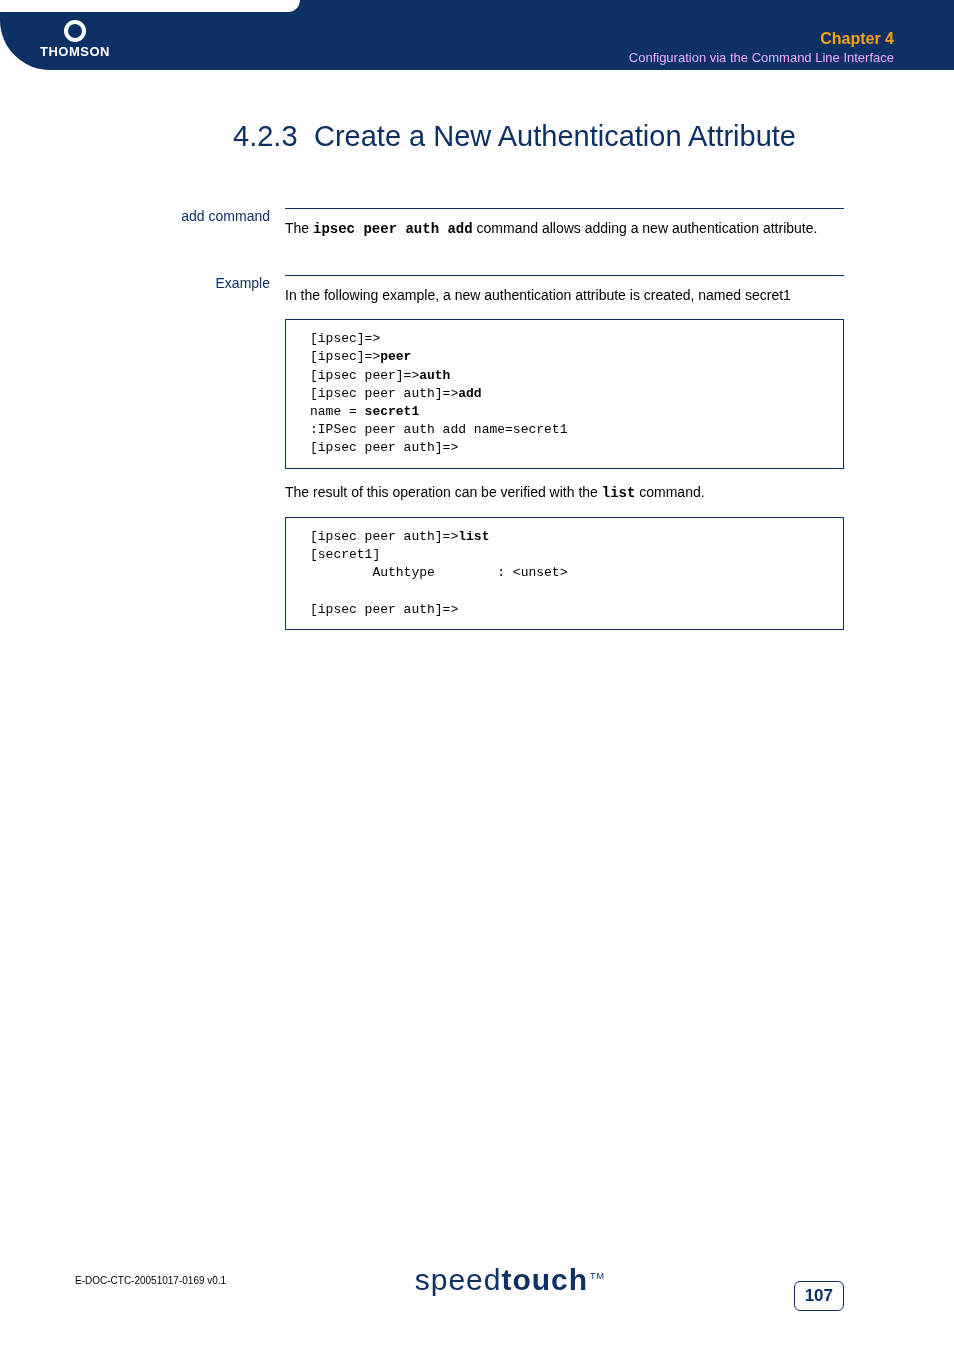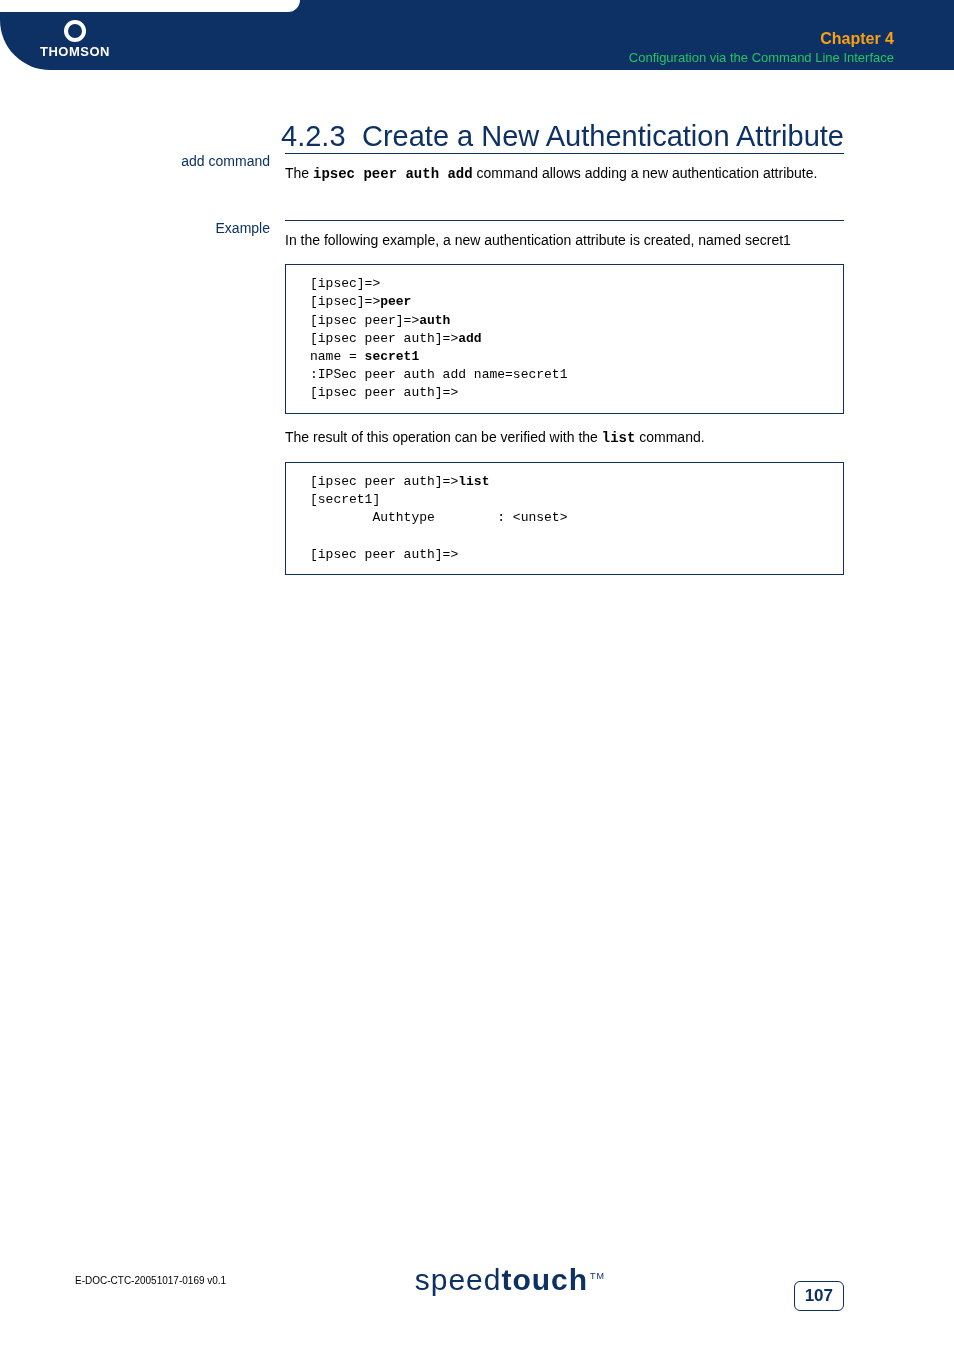--- a/index.html
+++ b/index.html
@@ -68,21 +68,21 @@
       right: 60px;
       text-align: right;
     }
     .chapter-label {
       color: #f6a017;
       font-size: 16px;
       font-weight: bold;
       margin-bottom: 2px;
     }
     .chapter-subtitle {
-      color: #22c55e;
+      color: #f0abfc;
       font-size: 13px;
     }
     .content {
       position: absolute;
       top: 120px;
       left: 155px;
       right: 110px;
     }
     .section-number {
       display: inline;
@@ -91,22 +91,23 @@
       font-weight: normal;
       margin-right: 12px;
     }
     .section-title {
       display: inline;
       color: #0d3164;
       font-size: 29px;
       font-weight: normal;
     }
     .title-row {
-      text-align: right;
+      text-align: center;
       margin-left: 30px;
+      margin-bottom: 55px;
     }
     .row {
       display: flex;
       margin-bottom: 35px;
     }
     .label-col {
       width: 130px;
       text-align: right;
       padding-right: 15px;
       color: #0d3164;

